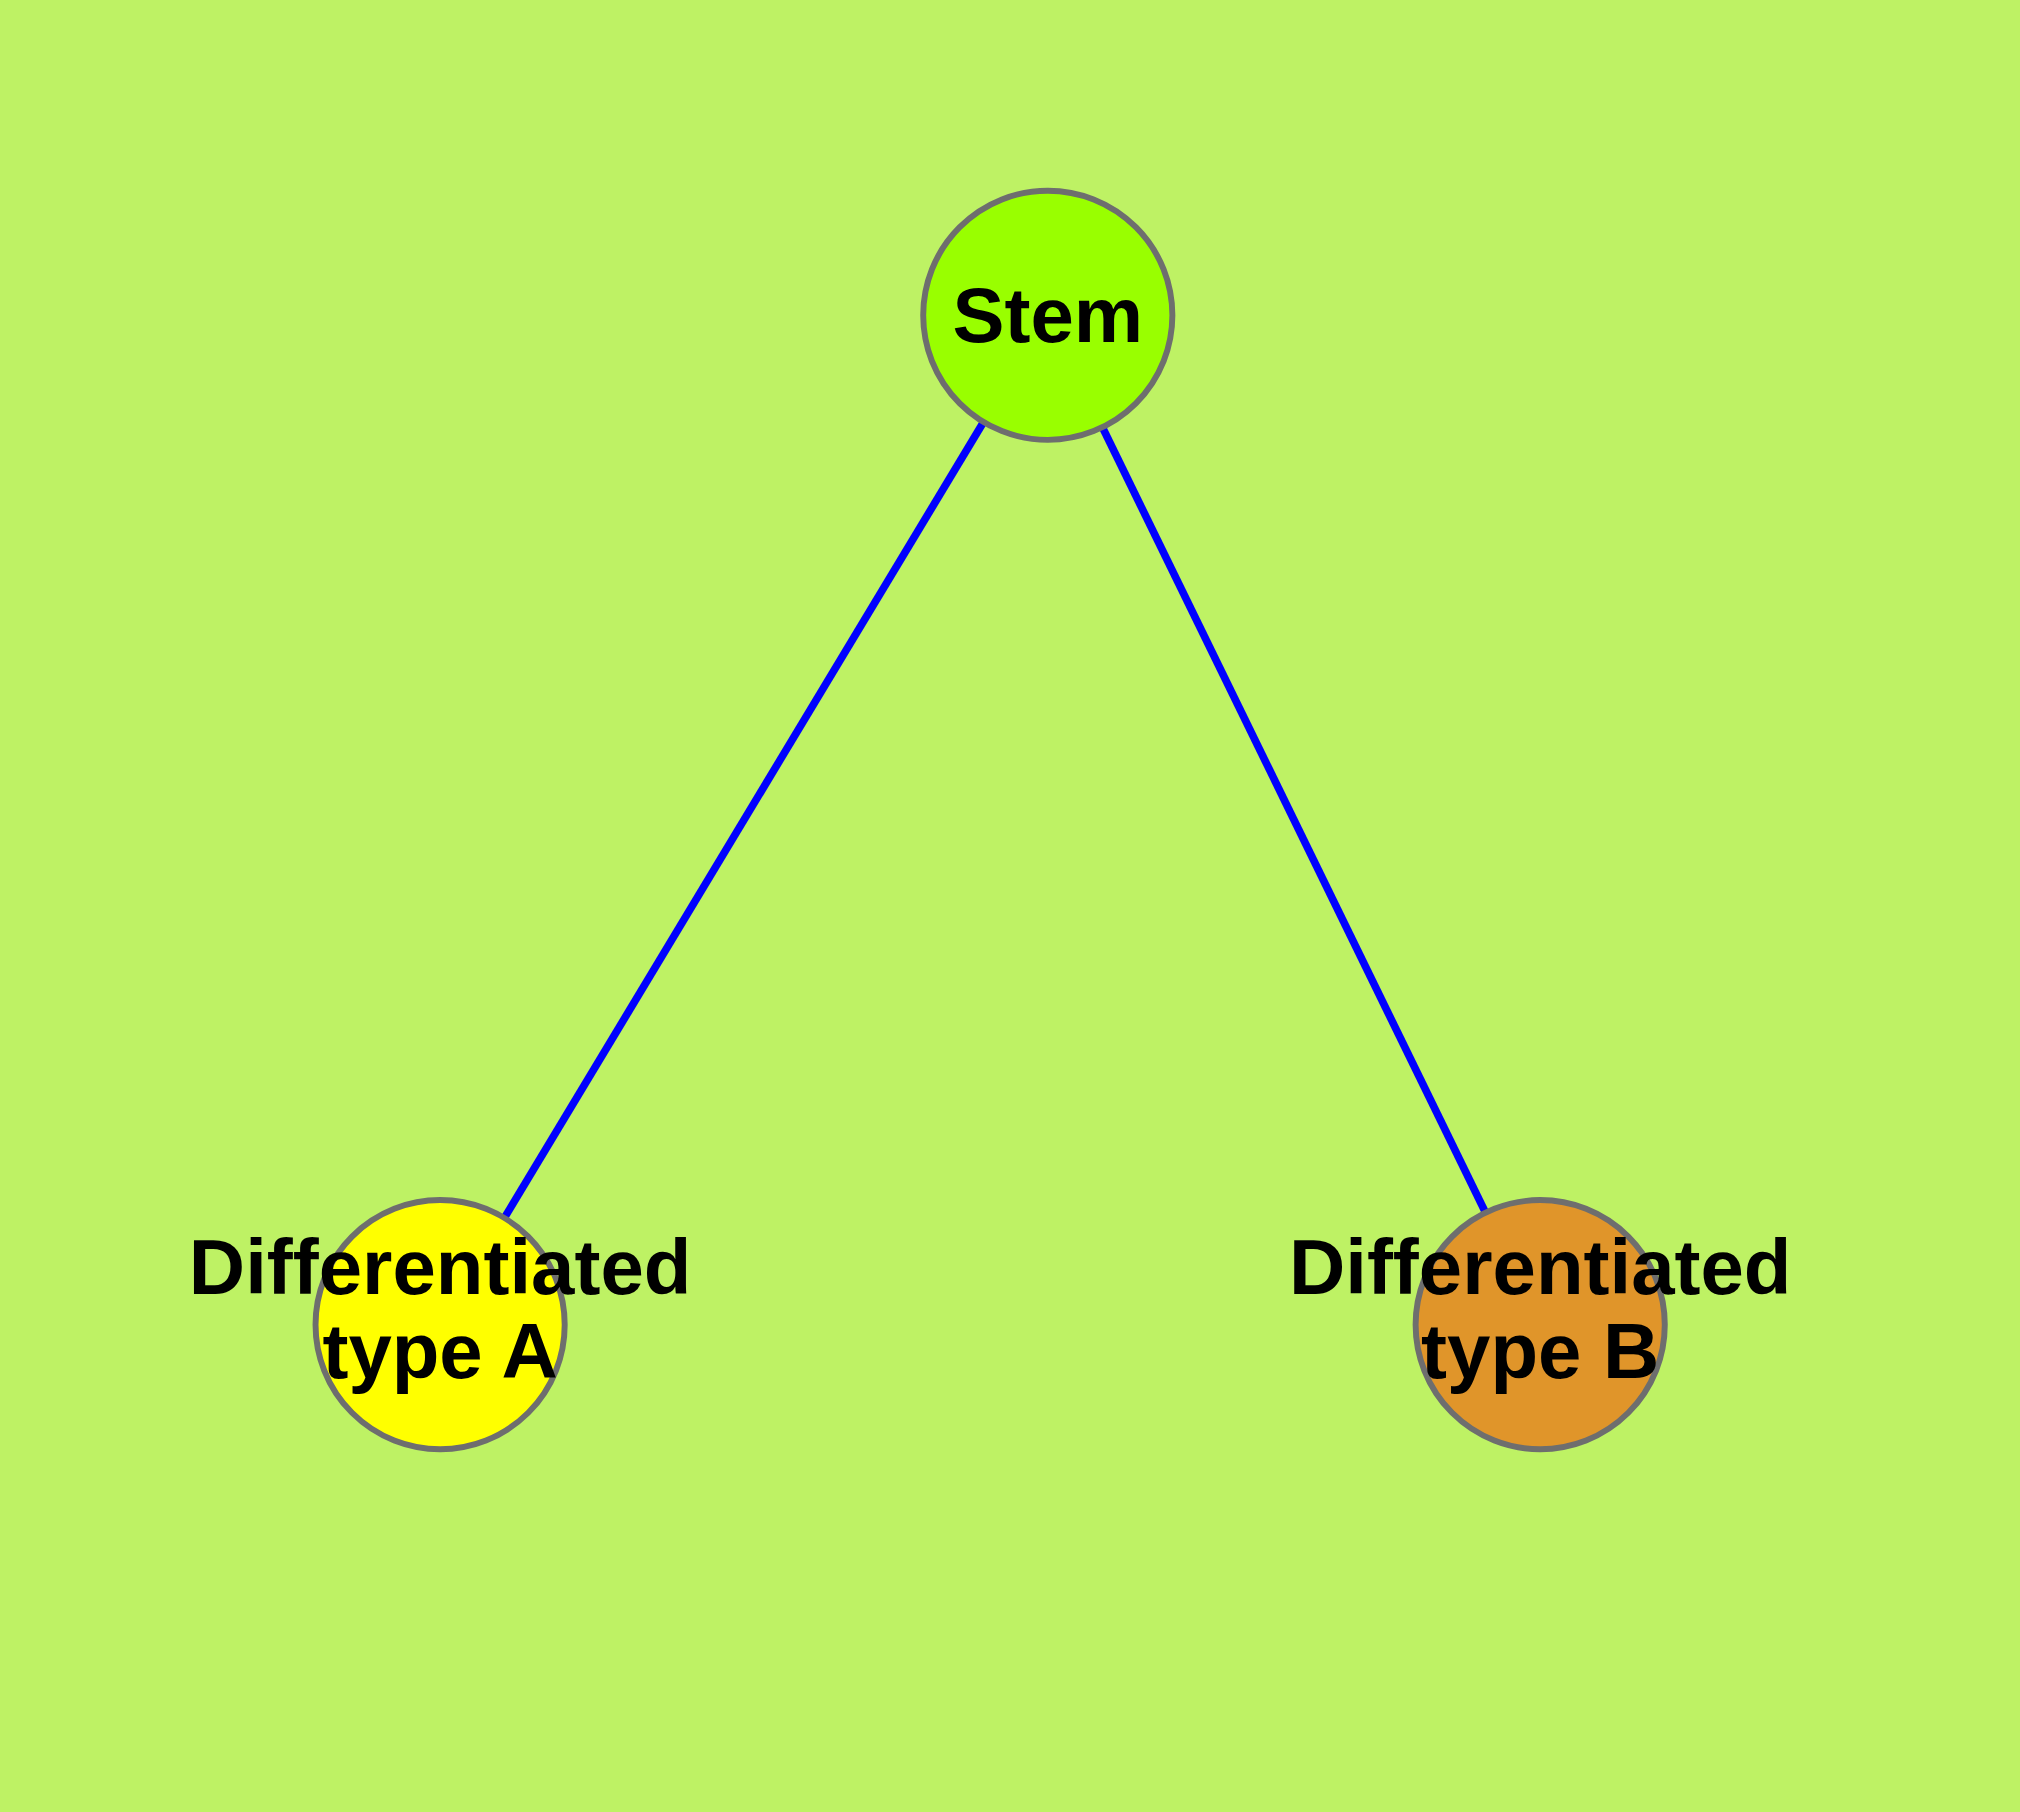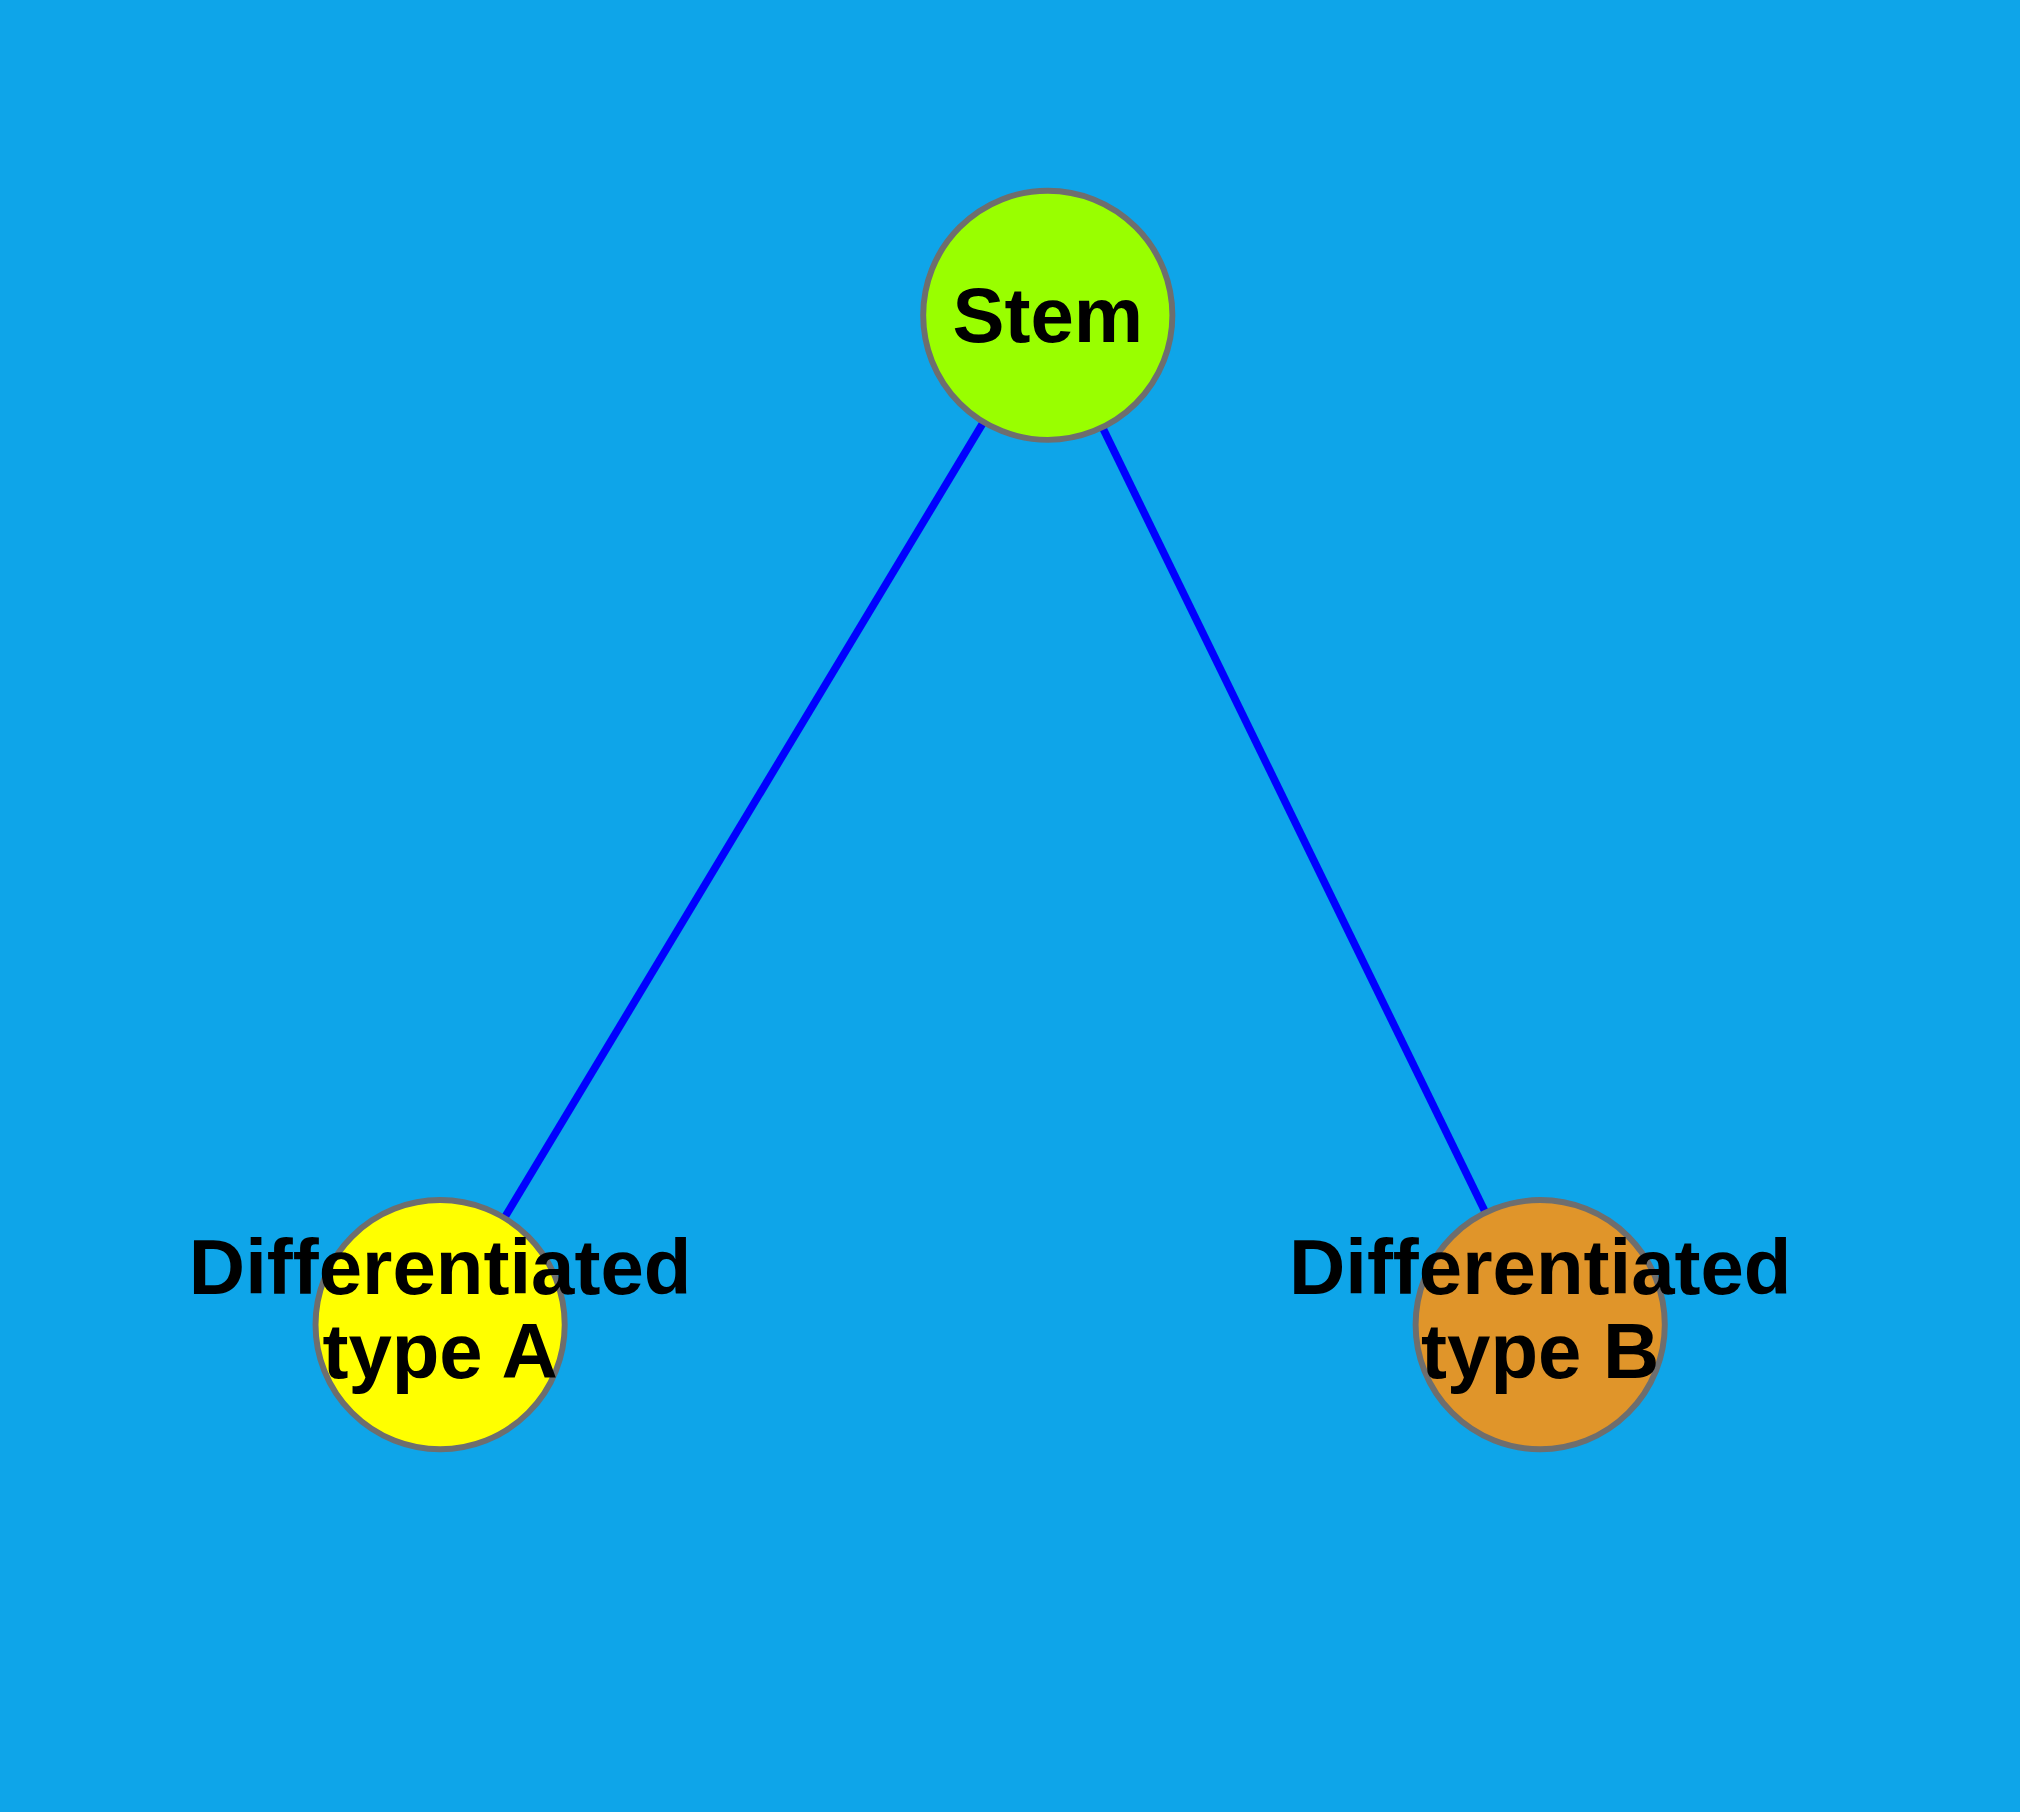--- a/index.html
+++ b/index.html
@@ -32,21 +32,21 @@
   .node-circle {
     stroke: #6e6e6e;
   }
   .edge-line {
     stroke-linecap: butt;
   }
 </style>
 </head>
 <body>
 
-<div id="canvas" style="width: 2021px; height: 1812px; background: #0ea5e9;">
+<div id="canvas" style="width: 2021px; height: 1812px; background: #bef264;">
   <svg id="graph-svg" viewBox="0 0 2384 2138" xmlns="http://www.w3.org/2000/svg">
     <g id="edges-layer">
         <line x1="1236" y1="372" x2="519" y2="1563" stroke="#0000ff" stroke-width="9" class="edge-line"></line>
         <line x1="1236" y1="372" x2="1817" y2="1563" stroke="#0000ff" stroke-width="9" class="edge-line"></line>
       </g>
     <g id="nodes-layer">
         <circle cx="1236" cy="372" r="147" fill="#99ff00" stroke="#6e6e6e" stroke-width="7" class="node-circle"></circle>
         <circle cx="519" cy="1563" r="147" fill="#ffff00" stroke="#6e6e6e" stroke-width="7" class="node-circle"></circle>
         <circle cx="1817" cy="1563" r="147" fill="#e0952a" stroke="#6e6e6e" stroke-width="7" class="node-circle"></circle>
       </g>

